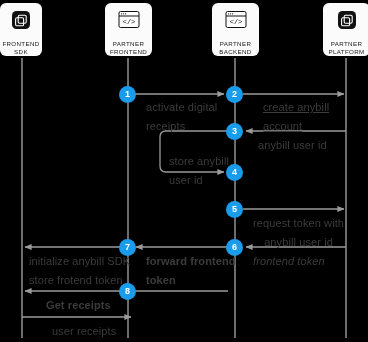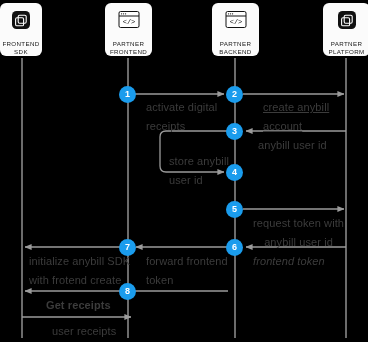--- a/index.html
+++ b/index.html
@@ -148,18 +148,18 @@
 <div class="msg-label" style="left:146px;top:98px;">activate digital
 receipts</div>
 <div class="msg-label" style="left:263px;top:98px;text-decoration:underline;">create anybill
 account</div>
 <div class="msg-label" style="left:258px;top:136px;">anybill user id</div>
 <div class="msg-label" style="left:169px;top:152px;">store anybill
 user id</div>
 <div class="msg-label" style="left:253px;top:214px;text-align:center;">request token with
 anybill user id</div>
 <div class="msg-label" style="left:253px;top:252px;font-style:italic;">frontend token</div>
-<div class="msg-label" style="left:146px;top:252px;">forward frontend
+<div class="msg-label" style="left:146px;top:252px;font-weight:bold;">forward frontend
 token</div>
 <div class="msg-label" style="left:29px;top:252px;">initialize anybill SDK
-with frotend create</div>
+store frotend token</div>
 <div class="msg-label" style="left:46px;top:296px;font-weight:bold;">Get receipts</div>
 <div class="msg-label" style="left:52px;top:322px;">user receipts</div>
 
 </body></html>

